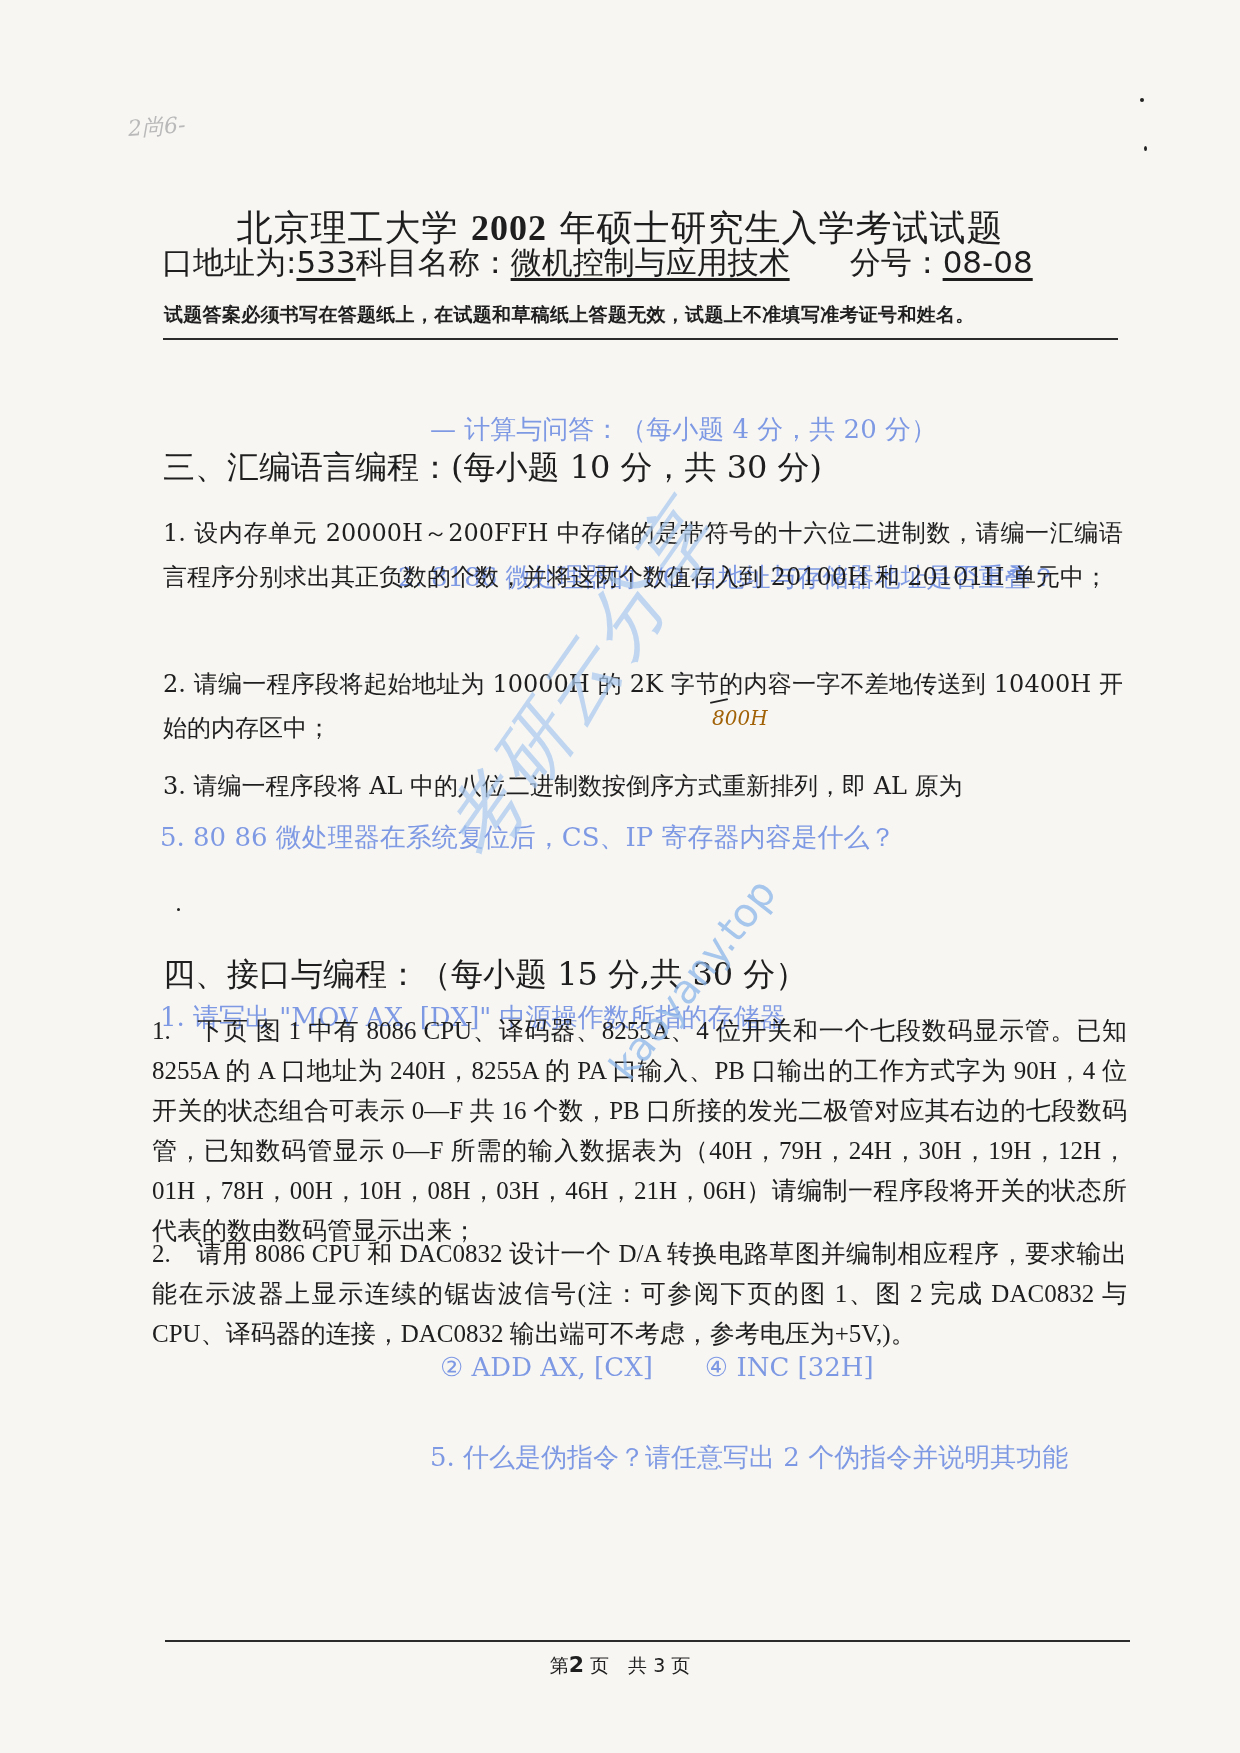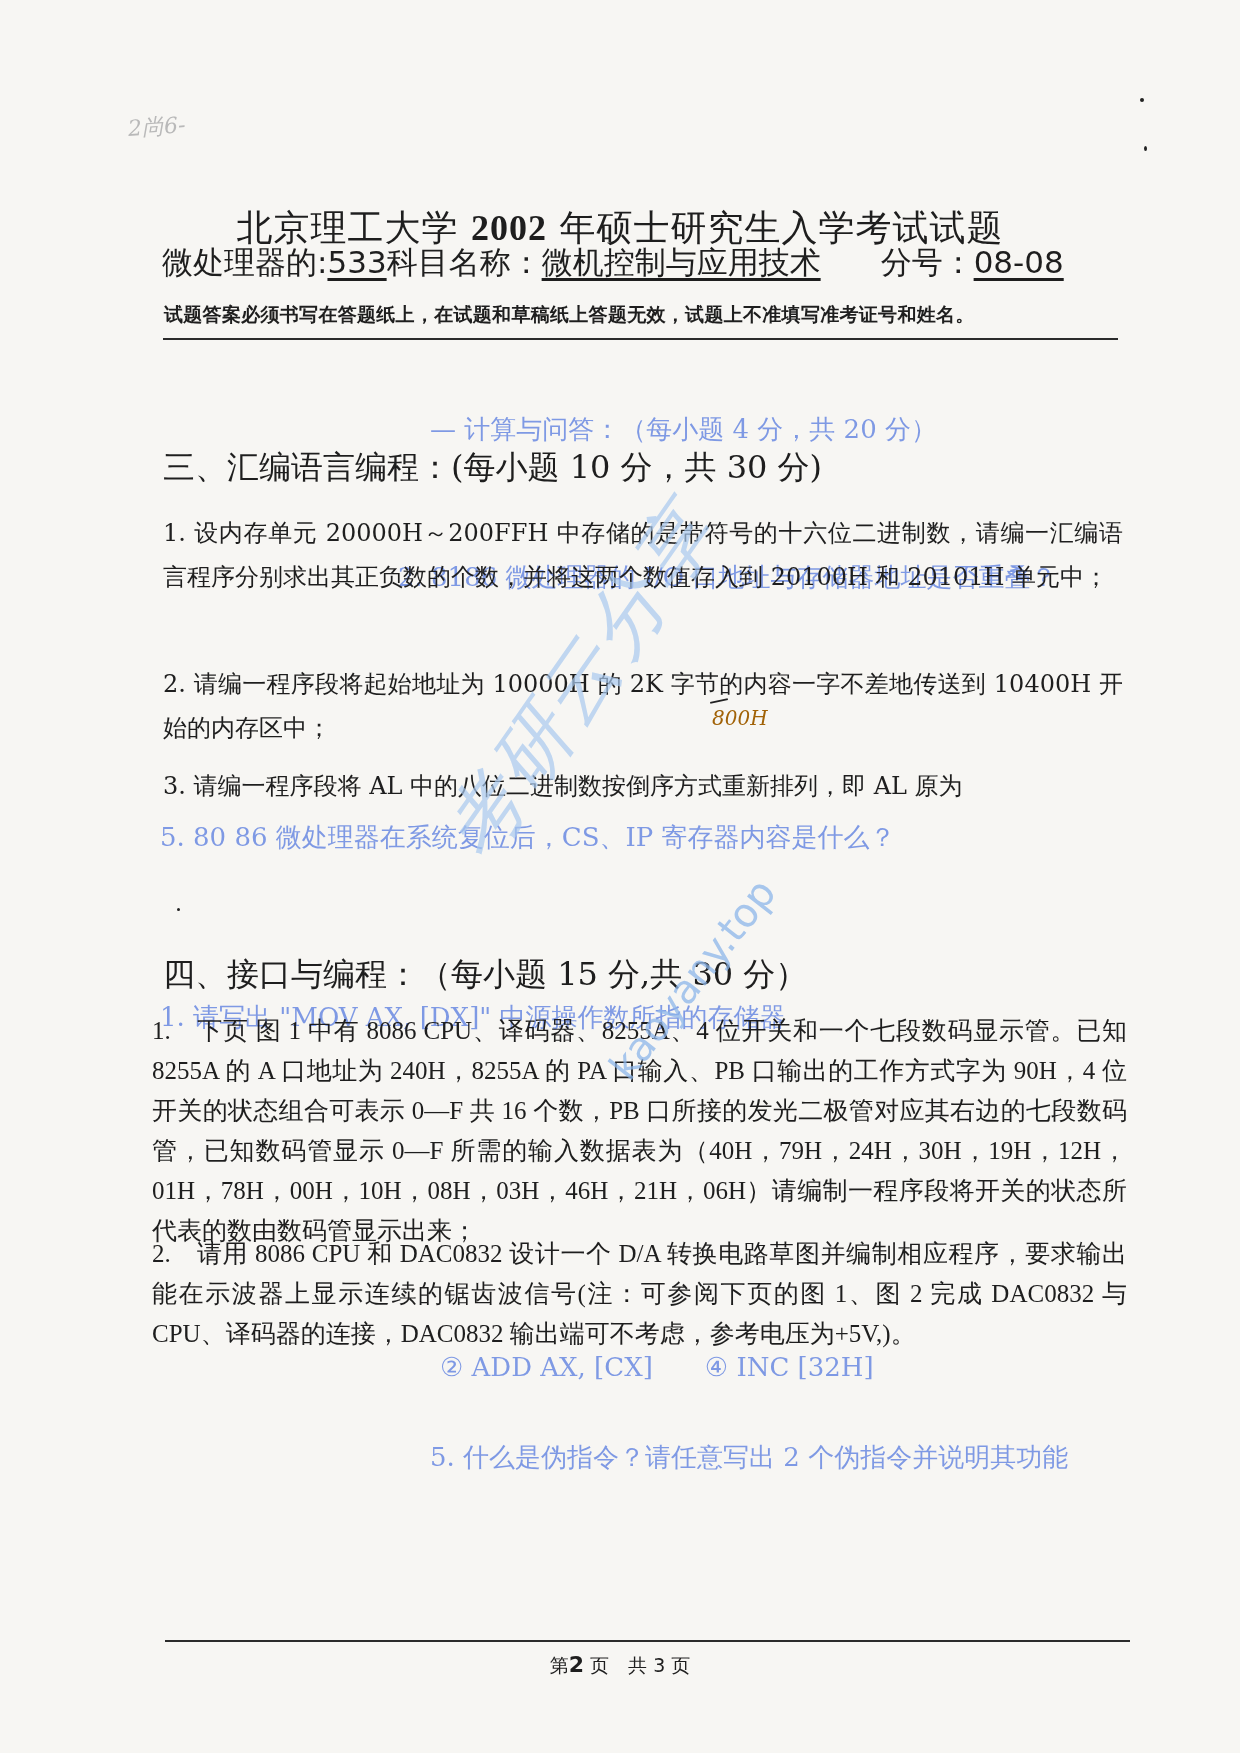--- a/index.html
+++ b/index.html
@@ -45,21 +45,21 @@
 
   <div class="handwrite">2尚6-</div>
   <div class="dot" style="left:1140px;top:98px;"></div>
   <div class="dot" style="left:1144px;top:146px;width:3px;height:5px;"></div>
 
   <h1 class="title">
     <span>北京理工大学 </span><span class="yr">2002</span><span> 年硕士研究生入学考试试题</span>
   </h1>
 
   <div class="subject">
-    <span>微处理器的:</span><span class="u">533</span><span>科目名称：</span><span class="u">微机控制与应用技术</span><span class="gap"></span><span>分号：</span><span class="u">08-08</span>
+    <span>口地址为:</span><span class="u">533</span><span>科目名称：</span><span class="u">微机控制与应用技术</span><span class="gap"></span><span>分号：</span><span class="u">08-08</span>
   </div>
 
   <div class="notice">试题答案必须书写在答题纸上，在试题和草稿纸上答题无效，试题上不准填写准考证号和姓名。</div>
   <div class="rule" style="top:338px;"></div>
 
   <div class="sec" style="top:446px;">三、汇编语言编程：(每小题 10 分，共 30 分)</div>
   <div class="para" style="top:511px;">1. 设内存单元 20000H～200FFH 中存储的是带符号的十六位二进制数，请编一汇编语言程序分别求出其正负数的个数，并将这两个数值存入到 20100H 和 20101H 单元中；</div>
   <div class="para" style="top:662px;">2. 请编一程序段将起始地址为 10000H 的 2K 字节的内容一字不差地传送到 10400H 开始的内存区中；</div>
   <div class="hw-bar"></div>
   <div class="hw-note">800H</div>

